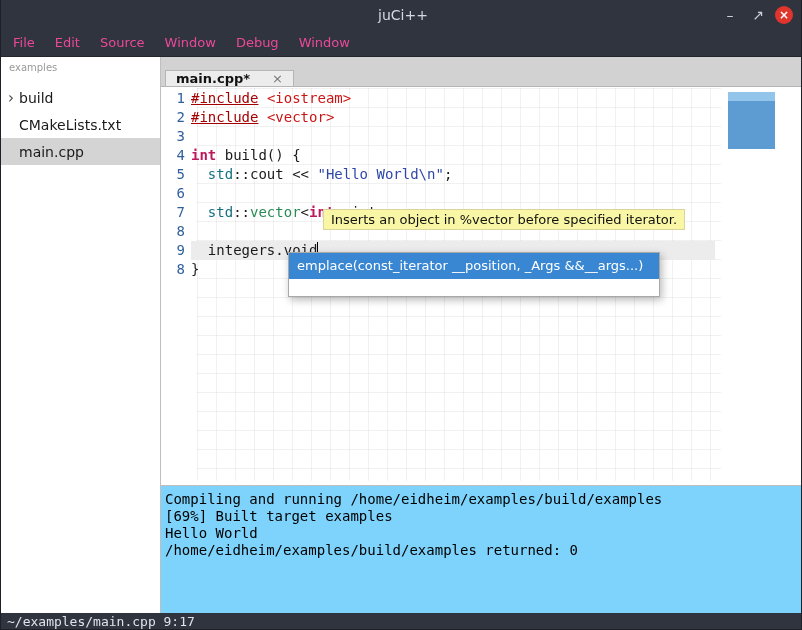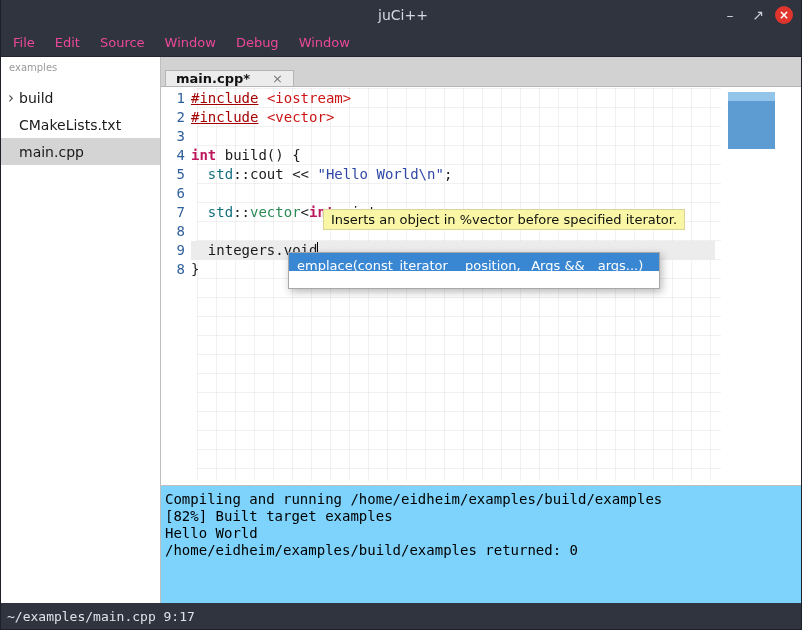--- a/index.html
+++ b/index.html
@@ -58,33 +58,33 @@
   .tok-str { color:#2f48a8; }
   .tok-pl  { color:#1a1a1a; }
   .caret { display:inline-block; width:0; height:16px; border-left:1.5px solid #000; vertical-align:middle;
            transform:translateY(-1px); }
 
   .tooltip { position:absolute; left:126px; top:122px; z-index:5; background:#f9f7a6; border:1px solid #d8d49a;
              font-size:13px; color:#111; padding:1px 7px; white-space:nowrap; height:21px; line-height:18px;margin-left:36px; }
 
   .autocomplete { position:absolute; left:127px; top:165px; width:372px; z-index:6; background:#fff;
                   border:1px solid #a8a8a8; box-shadow:2px 3px 8px rgba(0,0,0,0.28); padding-bottom:17px; }
-  .ac-item { height:18px; line-height:26px; padding:0 8px; font-size:13px; color:#111; white-space:nowrap; overflow:hidden; }
+  .ac-item { height:26px; line-height:26px; padding:0 8px; font-size:13px; color:#111; white-space:nowrap; overflow:hidden; }
   .ac-item.sel { background:#3987d3; color:#fff; }
 
   .overview { position:absolute; left:567px; top:5px; width:47px; height:57px; z-index:2;
               background:linear-gradient(180deg, #93c5eb 0px, #93c5eb 9px, #5d9cd3 9px); }
 
   
   .hsep { height:1px; background:#bfbfbf; flex:none; }
   .terminal { flex:1; background:#7dd3fc; padding:5px 4px; overflow:hidden; }
   .term-line { font-family:"DejaVu Sans Mono", monospace; font-size:14px; line-height:17px; color:#000; white-space:pre; }
 
   
-  .statusbar { height:26px; background:#2f343f; display:flex; align-items:center; padding-left:6px; flex:none; }
+  .statusbar { height:16px; background:#2f343f; display:flex; align-items:center; padding-left:6px; flex:none; }
   .status-text { color:#dfe3ea; font-family:"DejaVu Sans Mono", monospace; font-size:13px; }
 </style>
 </head>
 <body>
 
 <div class="window">
 
   <div class="titlebar">
     <div class="title">juCi++</div>
     <div class="win-controls">
@@ -180,21 +180,21 @@
         <div class="tooltip">Inserts an object in %vector before specified iterator.</div>
         <div class="autocomplete" id="ac">
             <div class="ac-item sel">emplace(const_iterator __position, _Args &amp;&amp;__args...)</div>
           </div>
       </div>
 
       <div class="hsep"></div>
 
       <div class="terminal" id="term">
           <div class="term-line">Compiling and running /home/eidheim/examples/build/examples</div>
-          <div class="term-line">[82%] Built target examples</div>
+          <div class="term-line">[69%] Built target examples</div>
           <div class="term-line">Hello World</div>
           <div class="term-line">/home/eidheim/examples/build/examples returned: 0</div>
         </div>
 
     </div>
   </div>
 
   <div class="statusbar">
     <span class="status-text">~/examples/main.cpp 9:17</span>
   </div>

